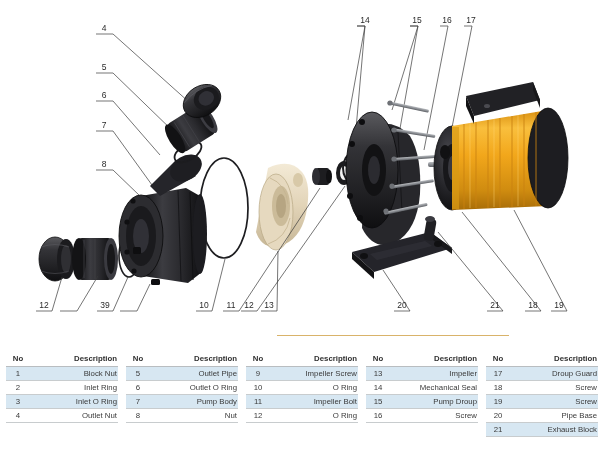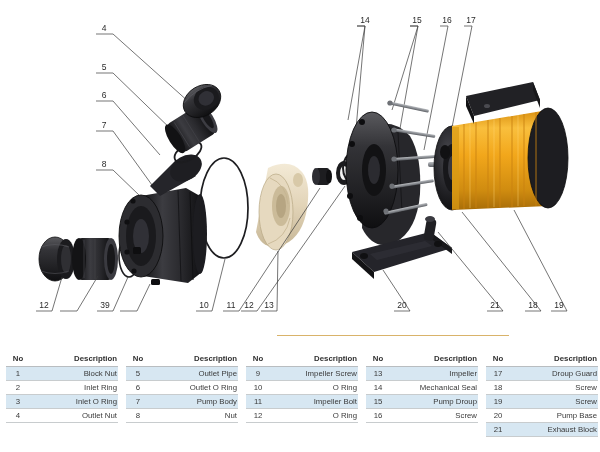--- a/index.html
+++ b/index.html
@@ -534,21 +534,21 @@
             <tr>
               <td class="col-no">18</td>
               <td class="col-desc">Screw</td>
             </tr>
             <tr class="shaded">
               <td class="col-no">19</td>
               <td class="col-desc">Screw</td>
             </tr>
             <tr>
               <td class="col-no">20</td>
-              <td class="col-desc">Pump Base</td>
+              <td class="col-desc">Pipe Base</td>
             </tr>
             <tr class="shaded">
               <td class="col-no">21</td>
               <td class="col-desc">Exhaust Block</td>
             </tr>
           </tbody>
         </table>
       </div>
     </div>
   </div>

